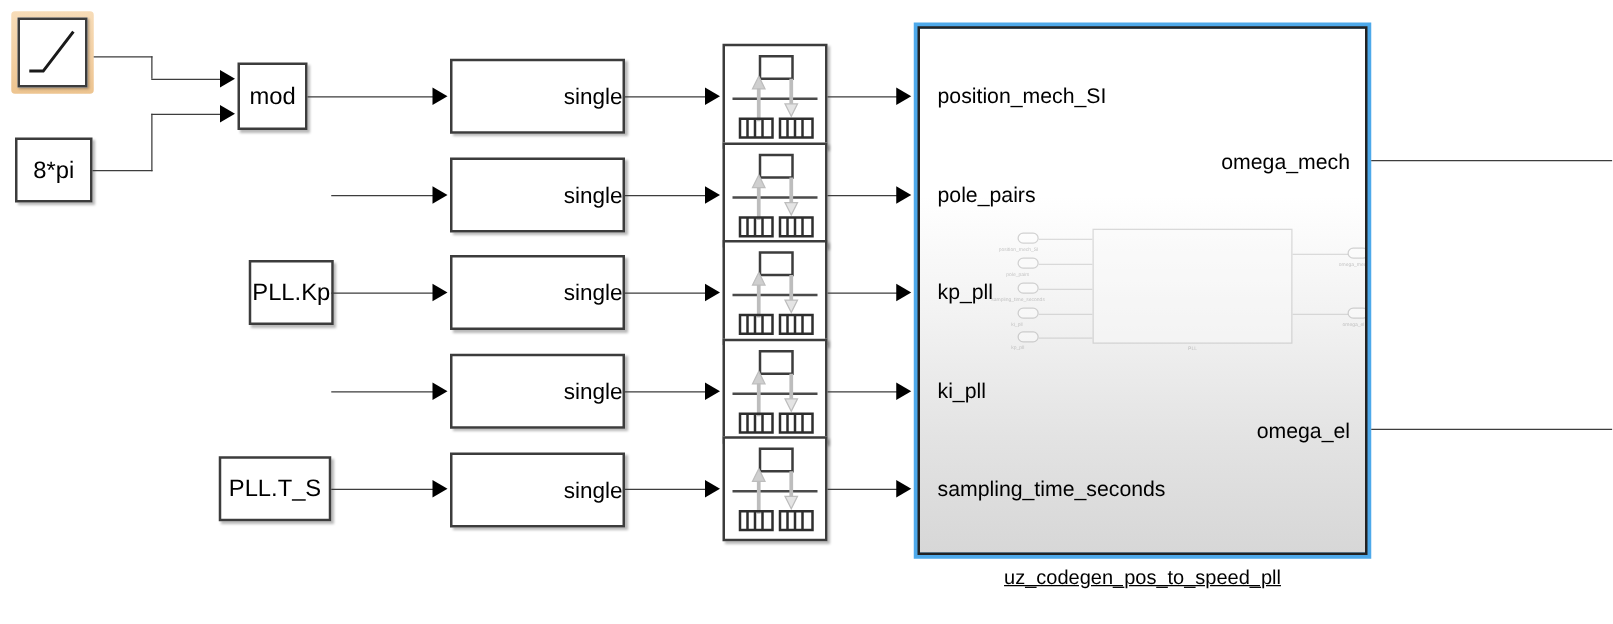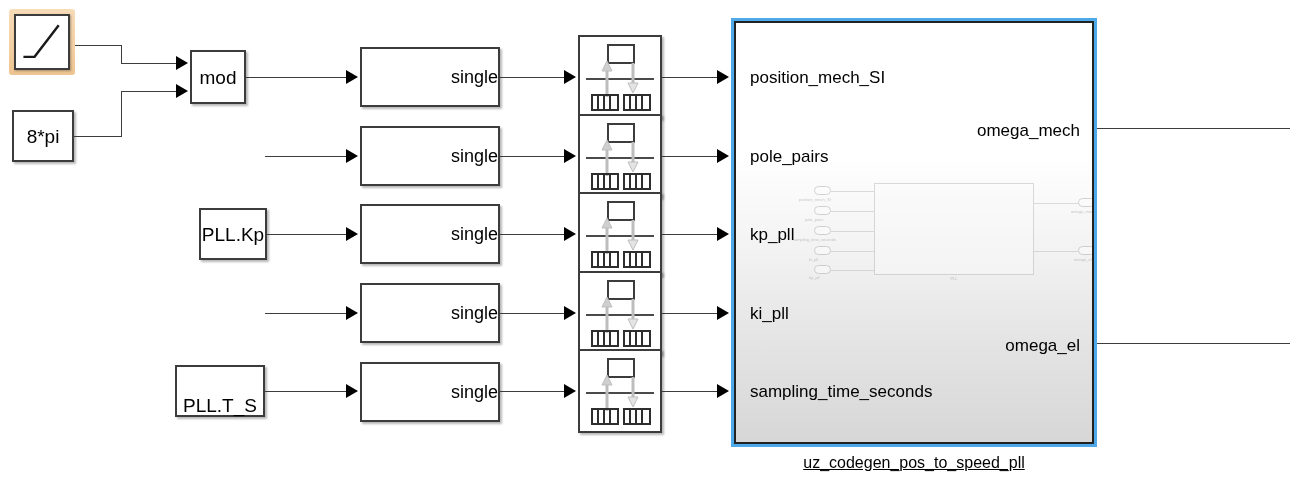--- a/index.html
+++ b/index.html
@@ -161,21 +161,21 @@
     </div>
   </div>
 
   <div class="blk const" style="left:12px; top:110px; width:62px; height:52px;">
     <span>8*pi</span>
   </div>
 
   <div class="blk const" style="left:175px; top:208px; width:68px; height:52px;margin-left:24px;">
     <span>PLL.Kp</span>
   </div>
-  <div class="blk const" style="left:175px; top:365px; width:90px; height:52px;align-items:flex-end;">
+  <div class="blk const" style="left:175px; top:365px; width:90px; height:52px;">
     <span>PLL.T_S</span>
   </div>
 
   <div class="blk mod" style="left:190px; top:50px; width:56px; height:54px;">
     <span>mod</span>
   </div>
 
   <div class="wire h" style="left:75px; top:45px;  width:47px;"></div>
   <div class="wire v" style="left:121px; top:45px; height:18px;"></div>
   <div class="wire h" style="left:121px; top:63px; width:56px;"></div>

